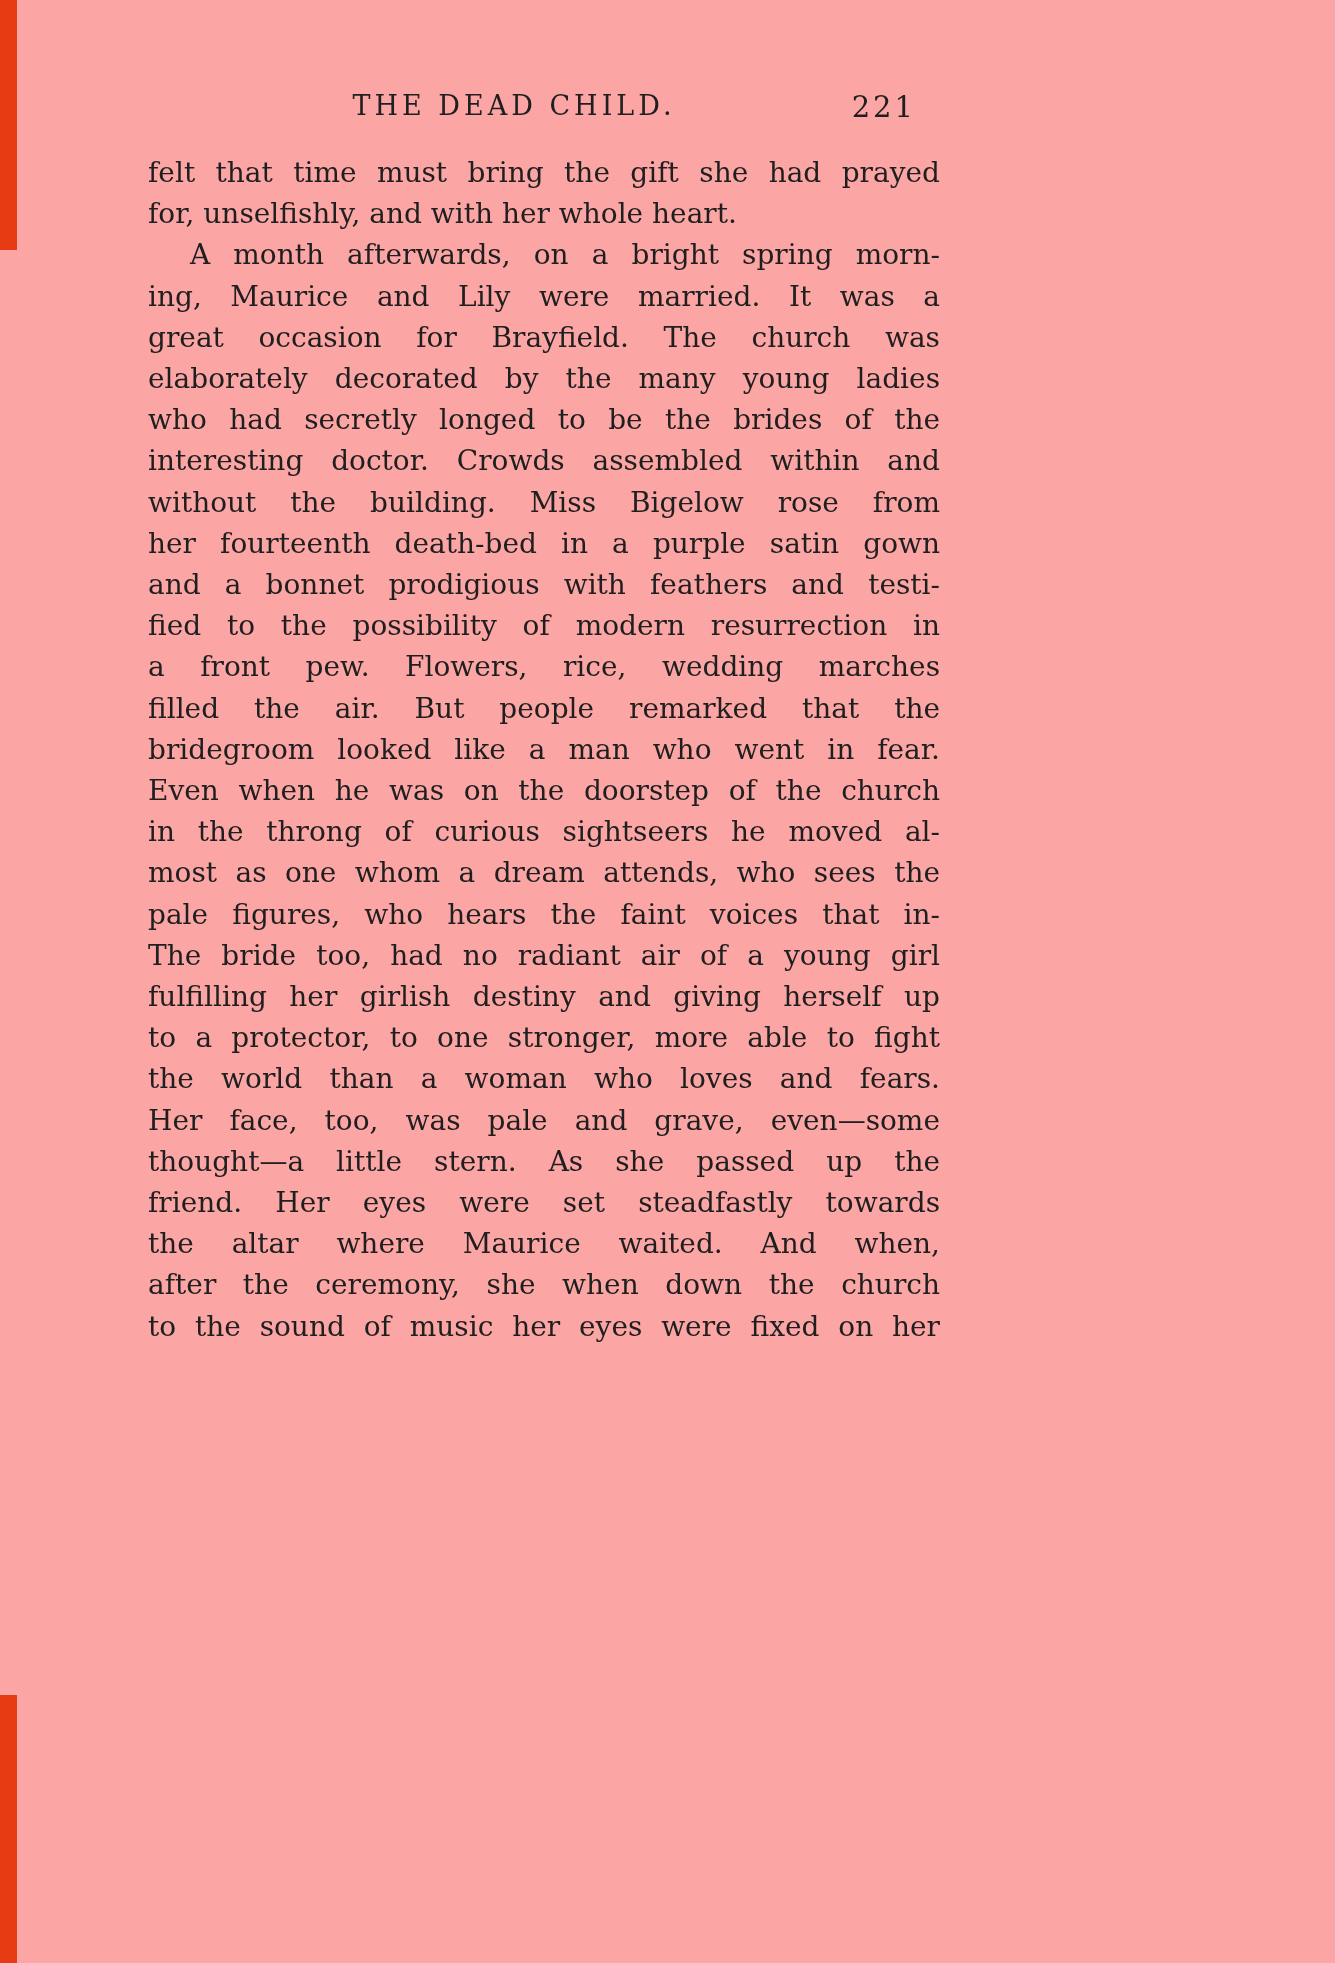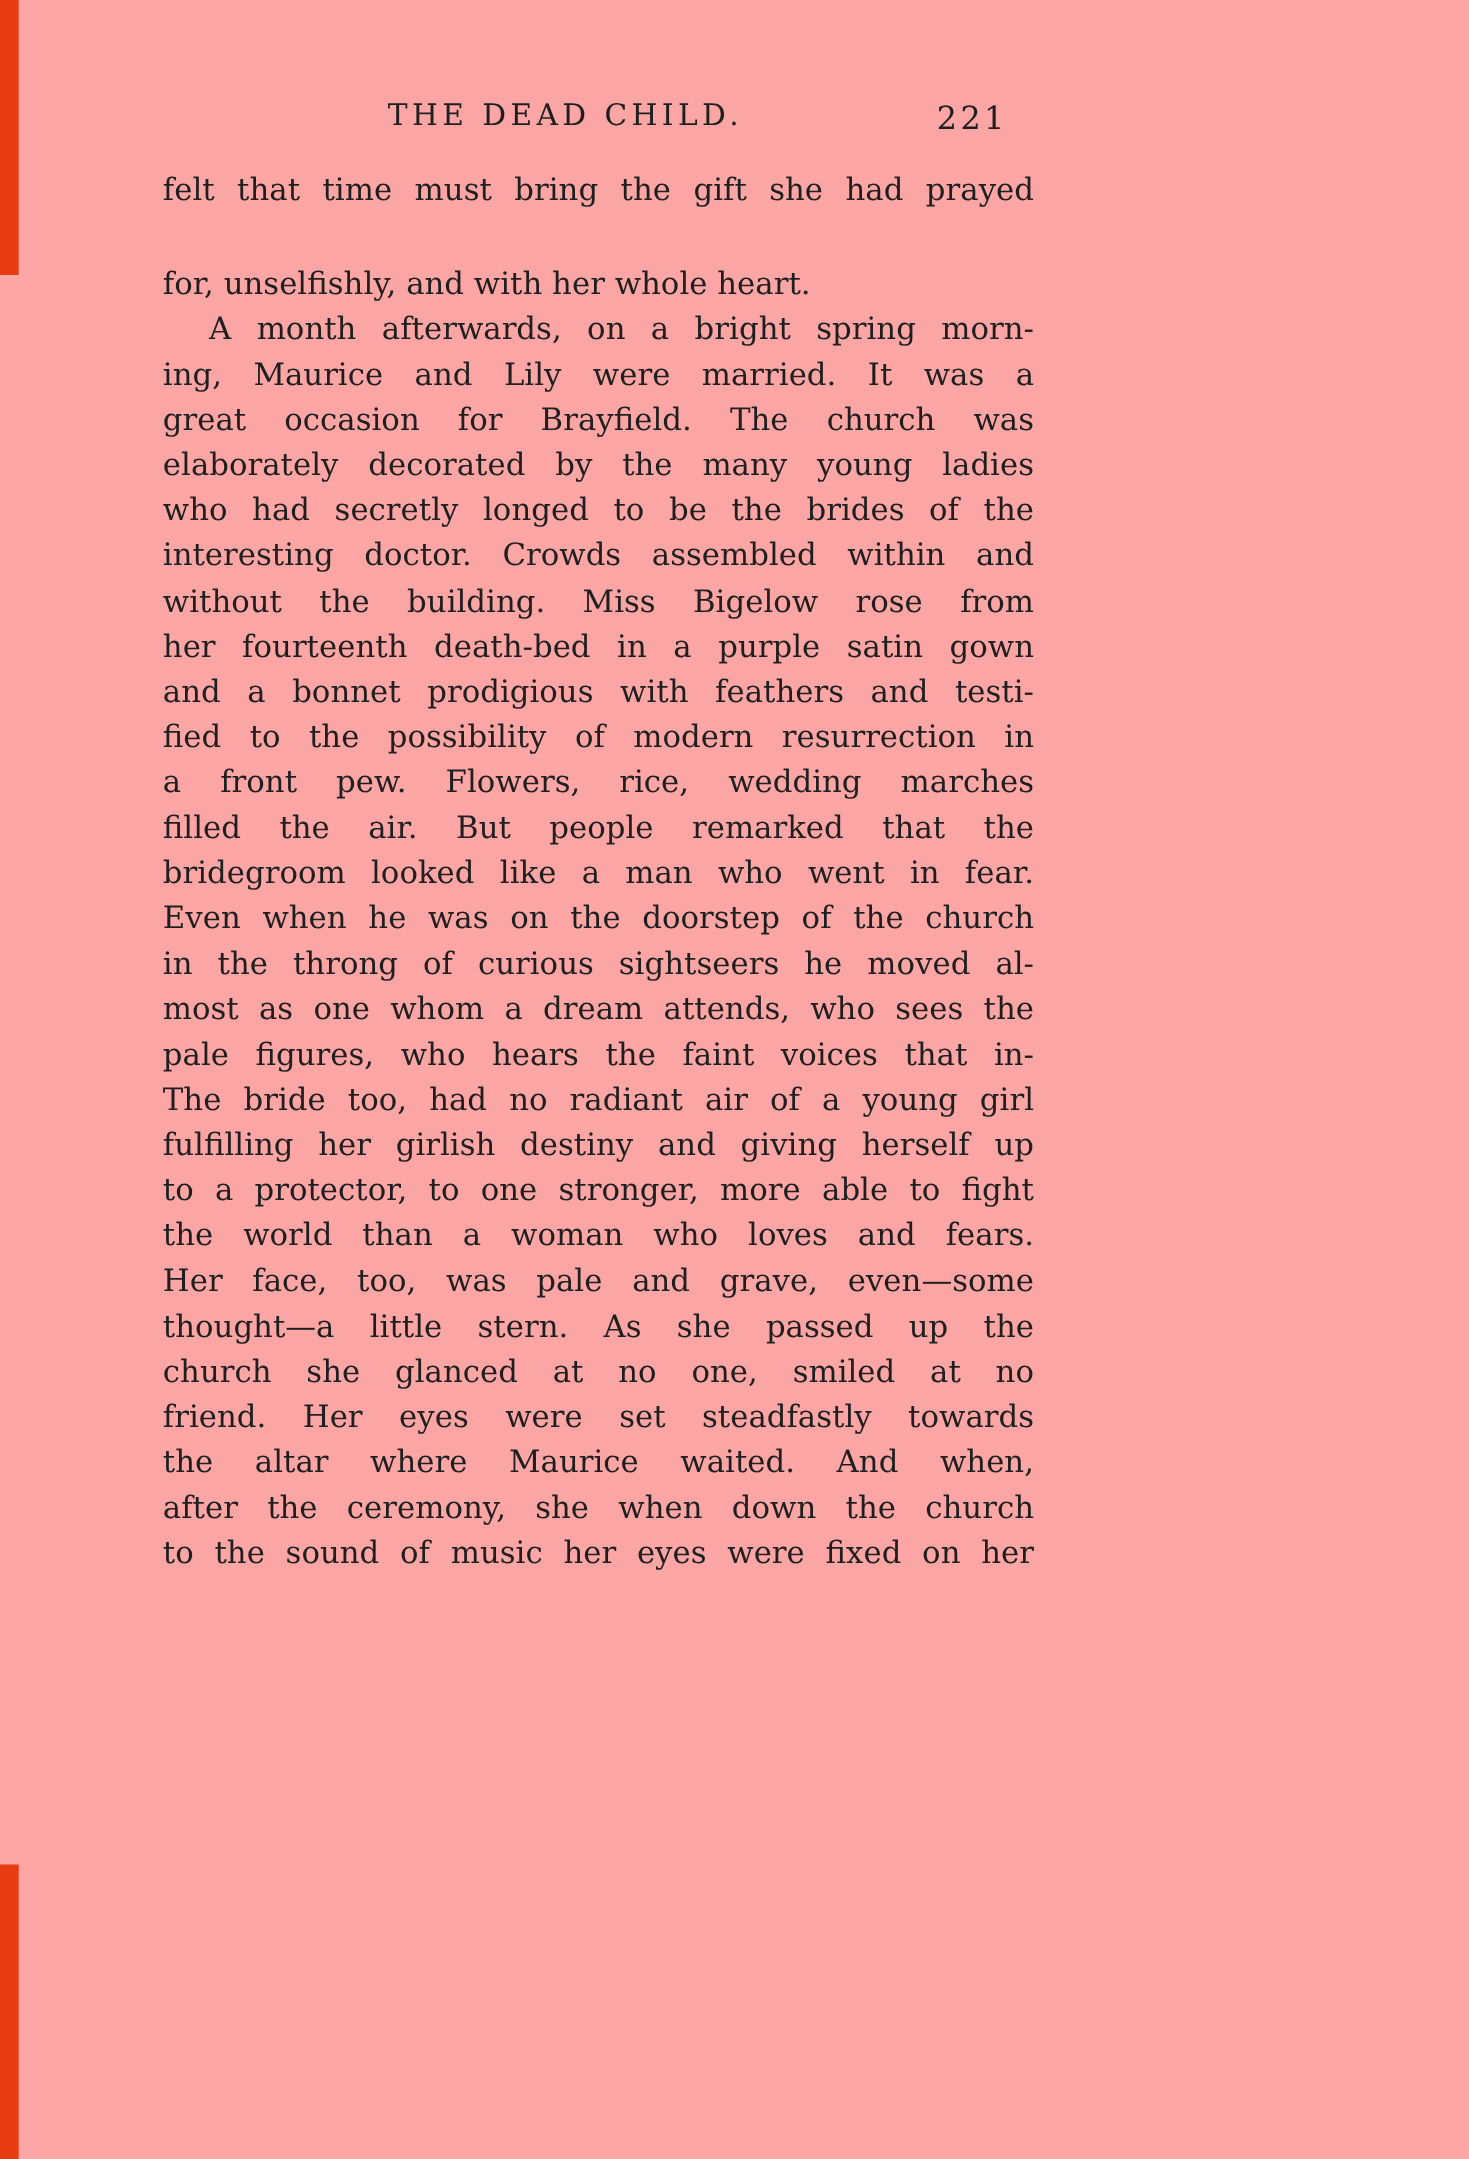--- a/index.html
+++ b/index.html
@@ -38,21 +38,20 @@
     font-size:28px;
     line-height:41.2px;
   }
   .line{
     text-align:justify;
     text-align-last:justify;
     white-space:normal;
   }
   .line.para-end{
     text-align-last:left;
-    margin-top:44px;
   }
   .line.indent{
     text-indent:42px;
   }
 </style>
 </head>
 <body>
 
 <div class="page">
 
@@ -83,20 +82,19 @@
       <div class="line">Even when he was on the doorstep of the church</div>
       <div class="line">in the throng of curious sightseers he moved al-</div>
       <div class="line">most as one whom a dream attends, who sees the</div>
       <div class="line">pale figures, who hears the faint voices that in-</div>
       <div class="line">The bride too, had no radiant air of a young girl</div>
       <div class="line">fulfilling her girlish destiny and giving herself up</div>
       <div class="line">to a protector, to one stronger, more able to fight</div>
       <div class="line">the world than a woman who loves and fears.</div>
       <div class="line">Her face, too, was pale and grave, even—some</div>
       <div class="line">thought—a little stern.  As she passed up the</div>
-      <div class="line">church she glanced at no one, smiled at no</div>
       <div class="line">friend.  Her eyes were set steadfastly towards</div>
       <div class="line">the altar where Maurice waited.  And when,</div>
       <div class="line">after the ceremony, she when down the church</div>
       <div class="line">to the sound of music her eyes were fixed on her</div>
     </div>
 
 </div>
 
 </body></html>

